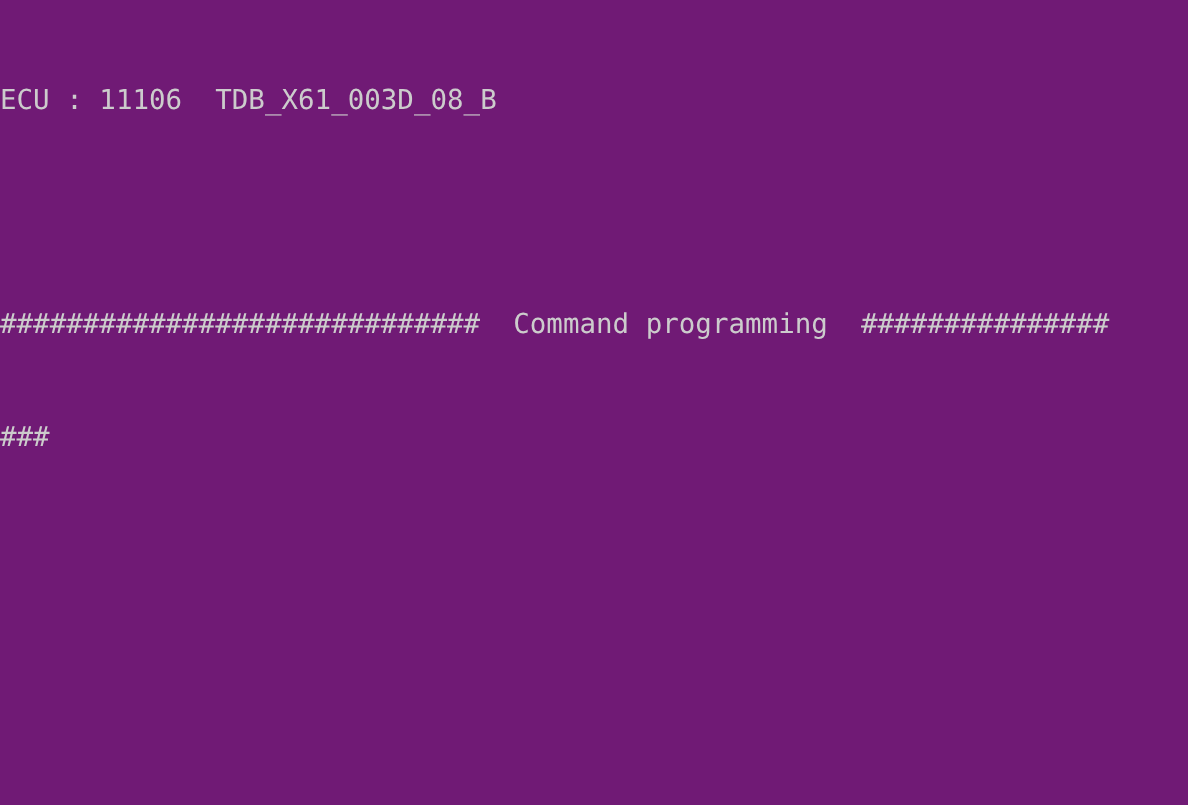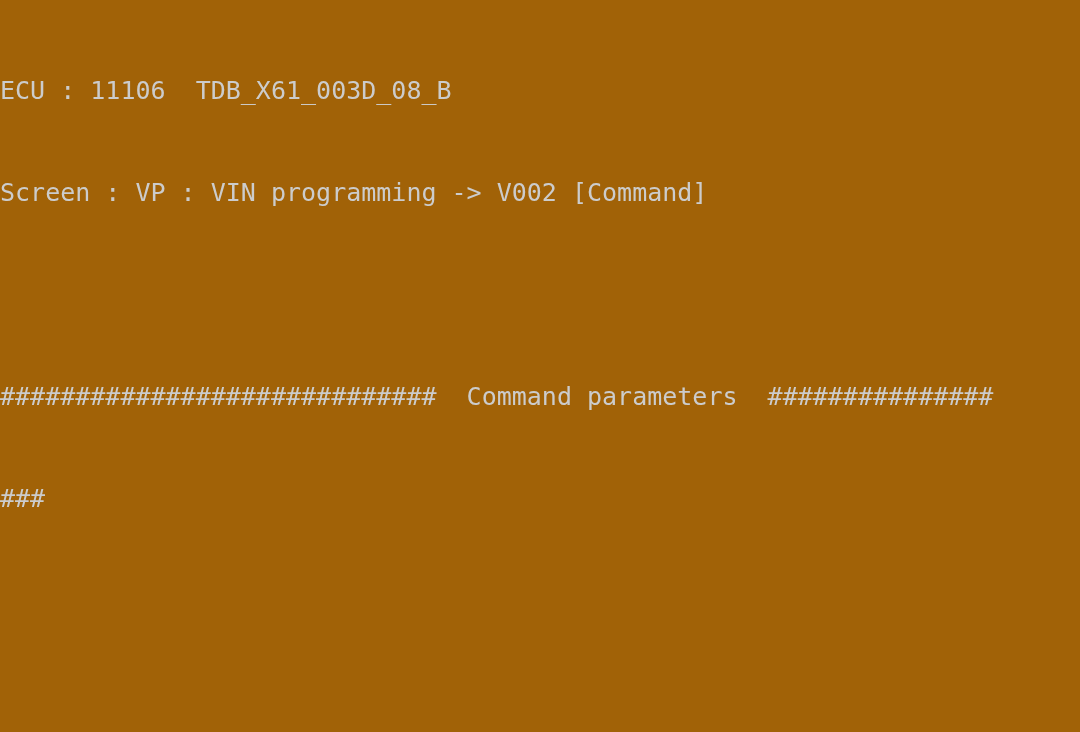--- a/index.html
+++ b/index.html
@@ -9,21 +9,21 @@
   }
   body {
     width: 1080px;
     height: 732px;
     overflow: hidden;
     font-family: "DejaVu Sans Mono", "Liberation Mono", monospace;
   }
   #terminal {
     width: 1080px;
     height: 732px;
-    background: #a16207;
+    background: #701a75;
     color: #cccccc;
     font-family: "DejaVu Sans Mono", "Liberation Mono", monospace;
     font-size: 25px;
     line-height: 34px;
     letter-spacing: 0px;
     padding: 6px 0 0 0;
     box-sizing: border-box;
     white-space: pre;
     position: relative;
   }
@@ -36,23 +36,22 @@
   }
   .line.blank {
     color: transparent;
   }
 </style>
 </head>
 <body>
 
 <div id="terminal">
   <div class="line">ECU : 11106  TDB_X61_003D_08_B</div>
-  <div class="line">Screen : VP : VIN programming -&gt; V002 [Command]</div>
   <div class="line blank"> </div>
-  <div class="line">#############################  Command parameters  ###############</div>
+  <div class="line">#############################  Command programming  ###############</div>
   <div class="line">###</div>
   <div class="line blank"> </div>
   
   
   
   
   
   
   
   

